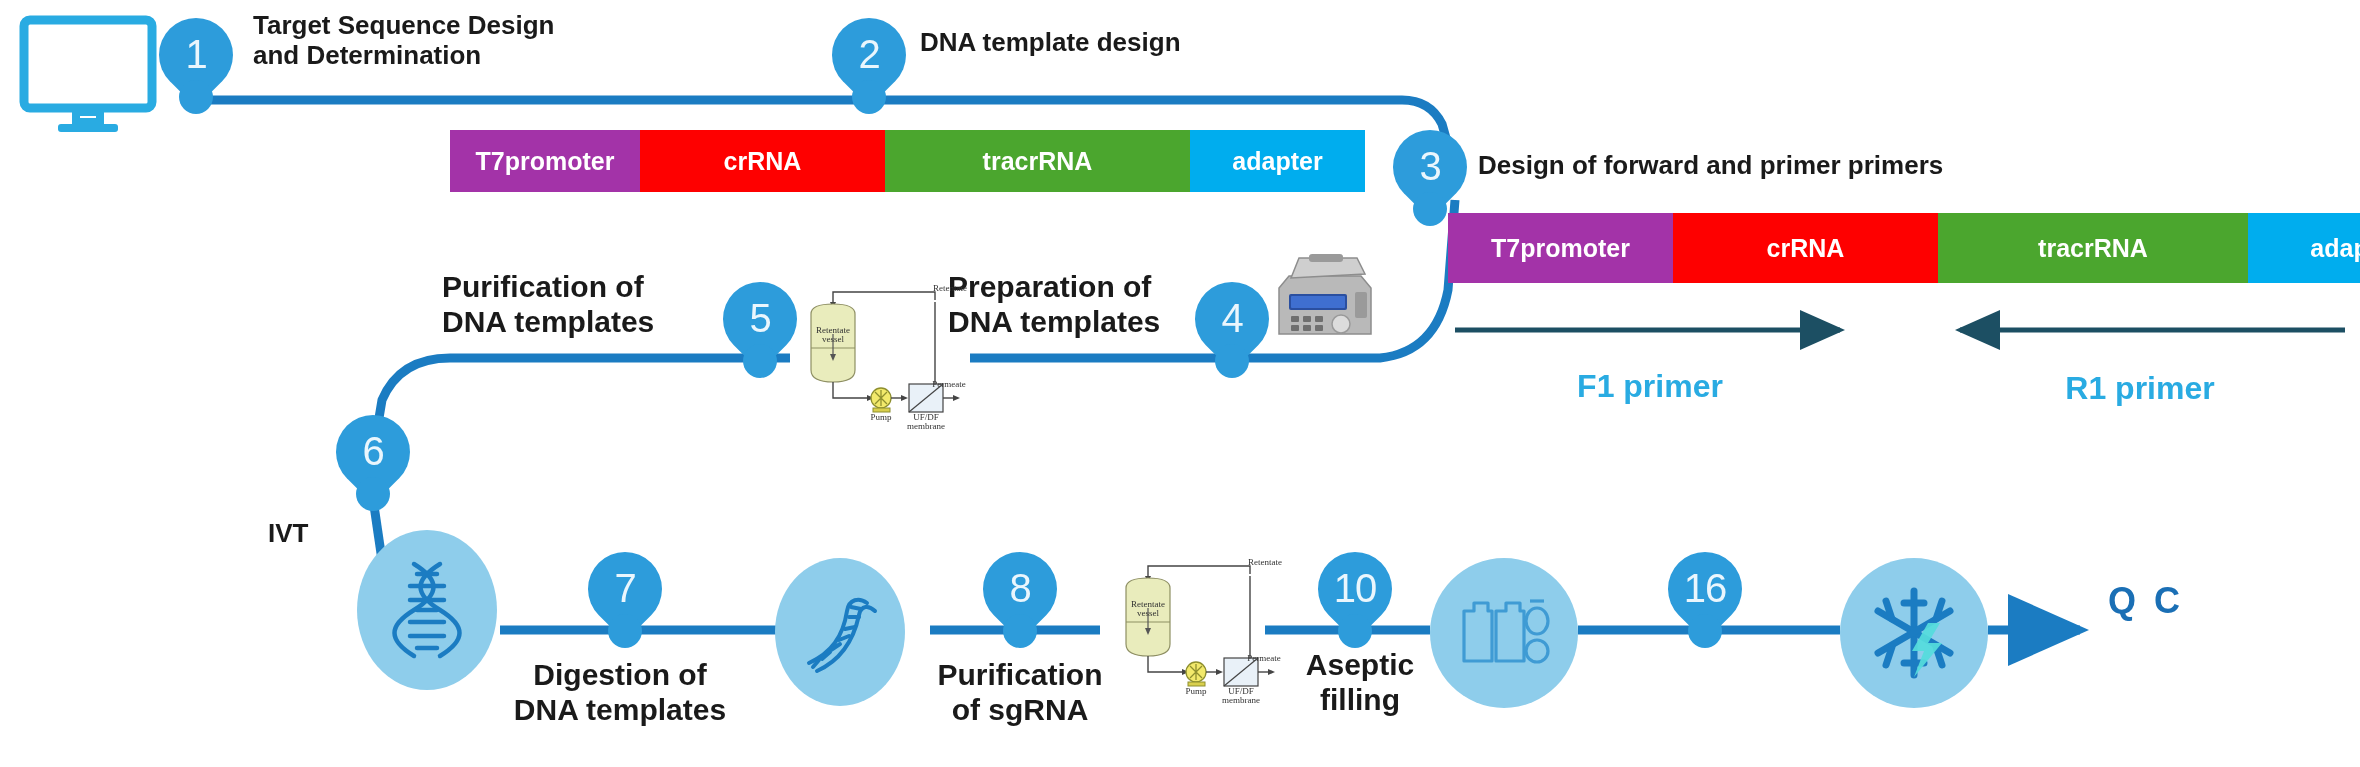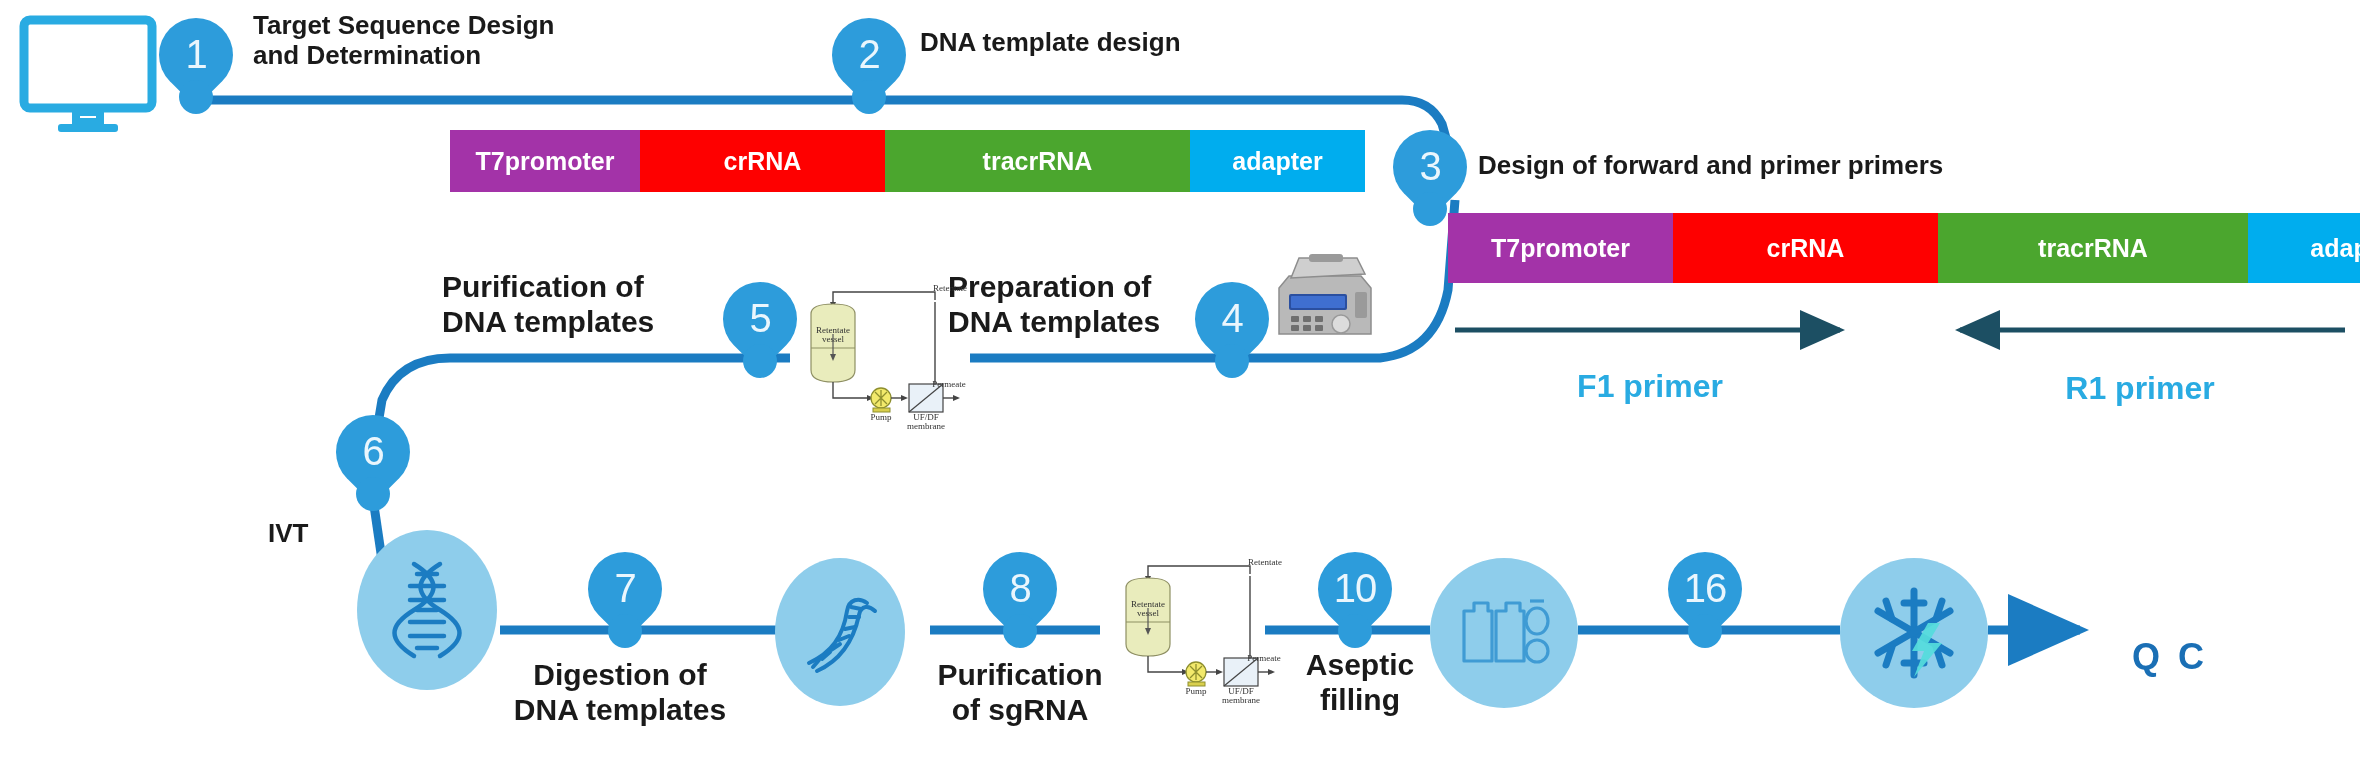--- a/index.html
+++ b/index.html
@@ -388,15 +388,15 @@
         <line x1="48" y1="6" x2="48" y2="90"></line>
         <line x1="12" y1="26" x2="84" y2="68"></line>
         <line x1="84" y1="26" x2="12" y2="68"></line>
         <path d="M38 18 L58 18 M38 78 L58 78"></path>
         <path d="M20 16 L26 34 M76 16 L70 34 M20 80 L26 62 M76 80 L70 62"></path>
       </g>
       <path d="M62 38 L46 66 L58 66 L48 92 L76 58 L62 58 L74 38 Z" fill="#55dcdc" opacity="0.92"></path>
     </svg>
   </div>
 
-  <div class="qc" style="left:2108px; top:636px;margin-left:24px;">Q C</div>
+  <div class="qc" style="left:2108px; top:580px;">Q C</div>
 
 </div>
 
 </body></html>

